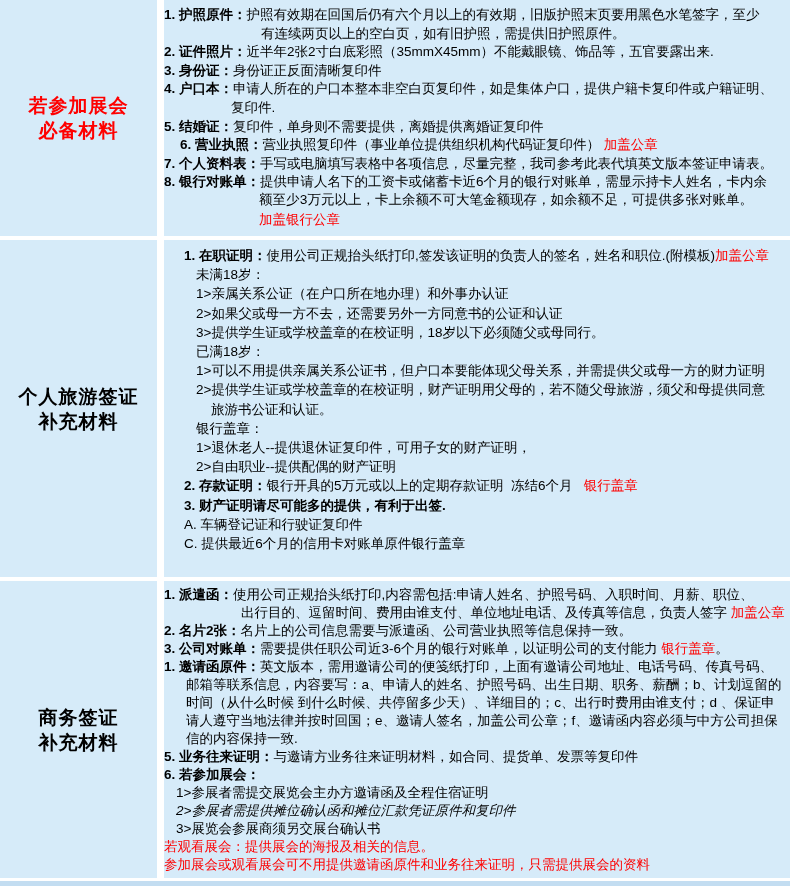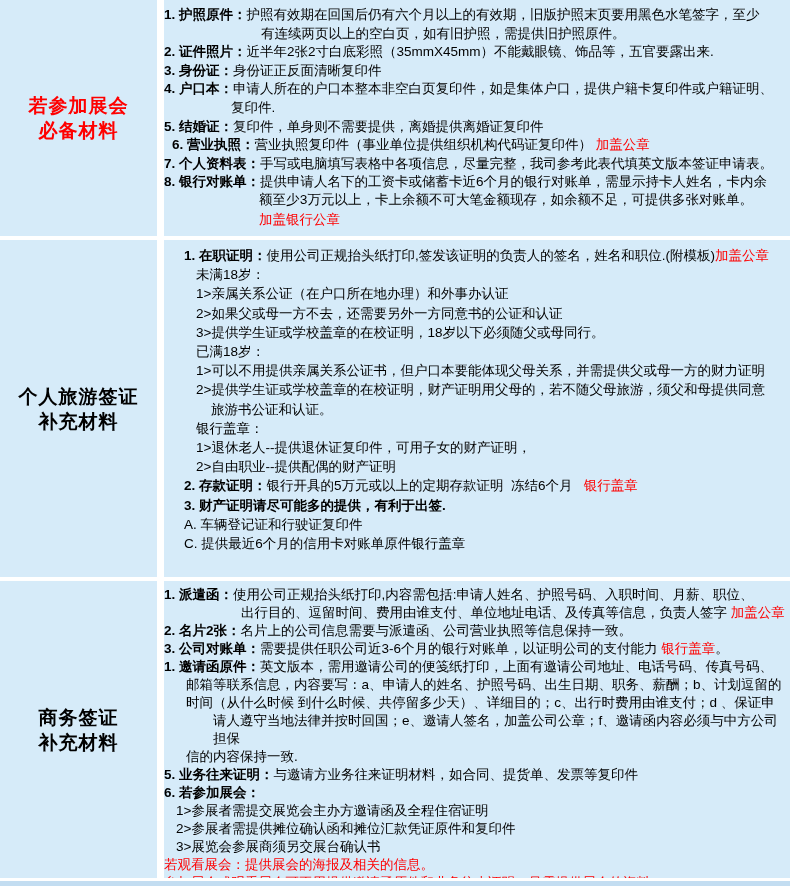--- a/index.html
+++ b/index.html
@@ -44,21 +44,21 @@
         </div>
         <div class="vsep"></div>
         <div class="content">
           <div class="line" style="padding-left: 0px;"><span class="seg b">1. 护照原件：</span><span class="seg">护照有效期在回国后仍有六个月以上的有效期，旧版护照末页要用黑色水笔签字，至少</span></div>
           <div class="line" style="padding-left: 97px;"><span class="seg">有连续两页以上的空白页，如有旧护照，需提供旧护照原件。</span></div>
           <div class="line" style="padding-left: 0px;"><span class="seg b">2. 证件照片：</span><span class="seg">近半年2张2寸白底彩照（35mmX45mm）不能戴眼镜、饰品等，五官要露出来.</span></div>
           <div class="line" style="padding-left: 0px;"><span class="seg b">3. 身份证：</span><span class="seg">身份证正反面清晰复印件</span></div>
           <div class="line" style="padding-left: 0px;"><span class="seg b">4. 户口本：</span><span class="seg">申请人所在的户口本整本非空白页复印件，如是集体户口，提供户籍卡复印件或户籍证明、</span></div>
           <div class="line" style="padding-left: 67px;"><span class="seg">复印件.</span></div>
           <div class="line" style="padding-left: 0px;"><span class="seg b">5. 结婚证：</span><span class="seg">复印件，单身则不需要提供，离婚提供离婚证复印件</span></div>
-          <div class="line" style="padding-left: 8px;"><span class="seg b">6. 营业执照：</span><span class="seg">营业执照复印件（事业单位提供组织机构代码证复印件） </span><span class="seg r">加盖公章</span></div>
+          <div class="line" style="padding-left: 16px;"><span class="seg b">6. 营业执照：</span><span class="seg">营业执照复印件（事业单位提供组织机构代码证复印件） </span><span class="seg r">加盖公章</span></div>
           <div class="line" style="padding-left: 0px;"><span class="seg b">7. 个人资料表：</span><span class="seg">手写或电脑填写表格中各项信息，尽量完整，我司参考此表代填英文版本签证申请表。</span></div>
           <div class="line" style="padding-left: 0px;"><span class="seg b">8. 银行对账单：</span><span class="seg">提供申请人名下的工资卡或储蓄卡近6个月的银行对账单，需显示持卡人姓名，卡内余</span></div>
           <div class="line" style="padding-left: 95px; font-family: Liberation Mono, monospace;"><span class="seg">额至少3万元以上，卡上余额不可大笔金额现存，如余额不足，可提供多张对账单。</span></div>
           <div class="line" style="padding-left: 95px;"><span class="seg r">加盖银行公章</span></div>
         </div>
       </div>
       <div class="divider"></div>
       <div class="row sec1" style="height: 337px;">
         <div class="left">
           <div class="title-line" style="color: rgb(0, 0, 0);">个人旅游签证</div>
@@ -92,26 +92,26 @@
         </div>
         <div class="vsep"></div>
         <div class="content">
           <div class="line" style="padding-left: 0px;"><span class="seg b">1. 派遣函：</span><span class="seg">使用公司正规抬头纸打印,内容需包括:申请人姓名、护照号码、入职时间、月薪、职位、</span></div>
           <div class="line" style="padding-left: 77px;"><span class="seg">出行目的、逗留时间、费用由谁支付、单位地址电话、及传真等信息，负责人签字 </span><span class="seg r">加盖公章</span></div>
           <div class="line" style="padding-left: 0px;"><span class="seg b">2. 名片2张：</span><span class="seg">名片上的公司信息需要与派遣函、公司营业执照等信息保持一致。</span></div>
           <div class="line" style="padding-left: 0px;"><span class="seg b">3. 公司对账单：</span><span class="seg">需要提供任职公司近3-6个月的银行对账单，以证明公司的支付能力 </span><span class="seg r">银行盖章</span><span class="seg">。</span></div>
           <div class="line" style="padding-left: 0px;"><span class="seg b">1. 邀请函原件：</span><span class="seg">英文版本，需用邀请公司的便笺纸打印，上面有邀请公司地址、电话号码、传真号码、</span></div>
           <div class="line" style="padding-left: 22px;"><span class="seg">邮箱等联系信息，内容要写：a、申请人的姓名、护照号码、出生日期、职务、薪酬；b、计划逗留的</span></div>
           <div class="line" style="padding-left: 22px;"><span class="seg">时间（从什么时候 到什么时候、共停留多少天）、详细目的；c、出行时费用由谁支付；d 、保证申</span></div>
-          <div class="line" style="padding-left: 22px; margin-left: 27px;"><span class="seg">请人遵守当地法律并按时回国；e、邀请人签名，加盖公司公章；f、邀请函内容必须与中方公司担保</span></div>
+          <div class="line" style="padding-left: 22px;"><span class="seg">请人遵守当地法律并按时回国；e、邀请人签名，加盖公司公章；f、邀请函内容必须与中方公司担保</span></div>
           <div class="line" style="padding-left: 22px;"><span class="seg">信的内容保持一致.</span></div>
           <div class="line" style="padding-left: 0px;"><span class="seg b">5. 业务往来证明：</span><span class="seg">与邀请方业务往来证明材料，如合同、提货单、发票等复印件</span></div>
           <div class="line" style="padding-left: 0px;"><span class="seg b">6. 若参加展会：</span></div>
           <div class="line" style="padding-left: 12px;"><span class="seg">1&gt;参展者需提交展览会主办方邀请函及全程住宿证明</span></div>
-          <div class="line" style="padding-left: 12px;"><span class="seg">2&gt;参展者需提供摊位确认函和摊位汇款凭证原件和复印件</span></div>
+          <div class="line" style="padding-left: 12px; font-style: italic;"><span class="seg">2&gt;参展者需提供摊位确认函和摊位汇款凭证原件和复印件</span></div>
           <div class="line" style="padding-left: 12px;"><span class="seg">3&gt;展览会参展商须另交展台确认书</span></div>
           <div class="line" style="padding-left: 0px;"><span class="seg r">若观看展会：提供展会的海报及相关的信息。</span></div>
           <div class="line" style="padding-left: 0px;"><span class="seg r">参加展会或观看展会可不用提供邀请函原件和业务往来证明，只需提供展会的资料</span></div>
         </div>
       </div>
       <div class="divider thin"></div>
     </div>
   <div class="strip"></div>
 </div>
 

